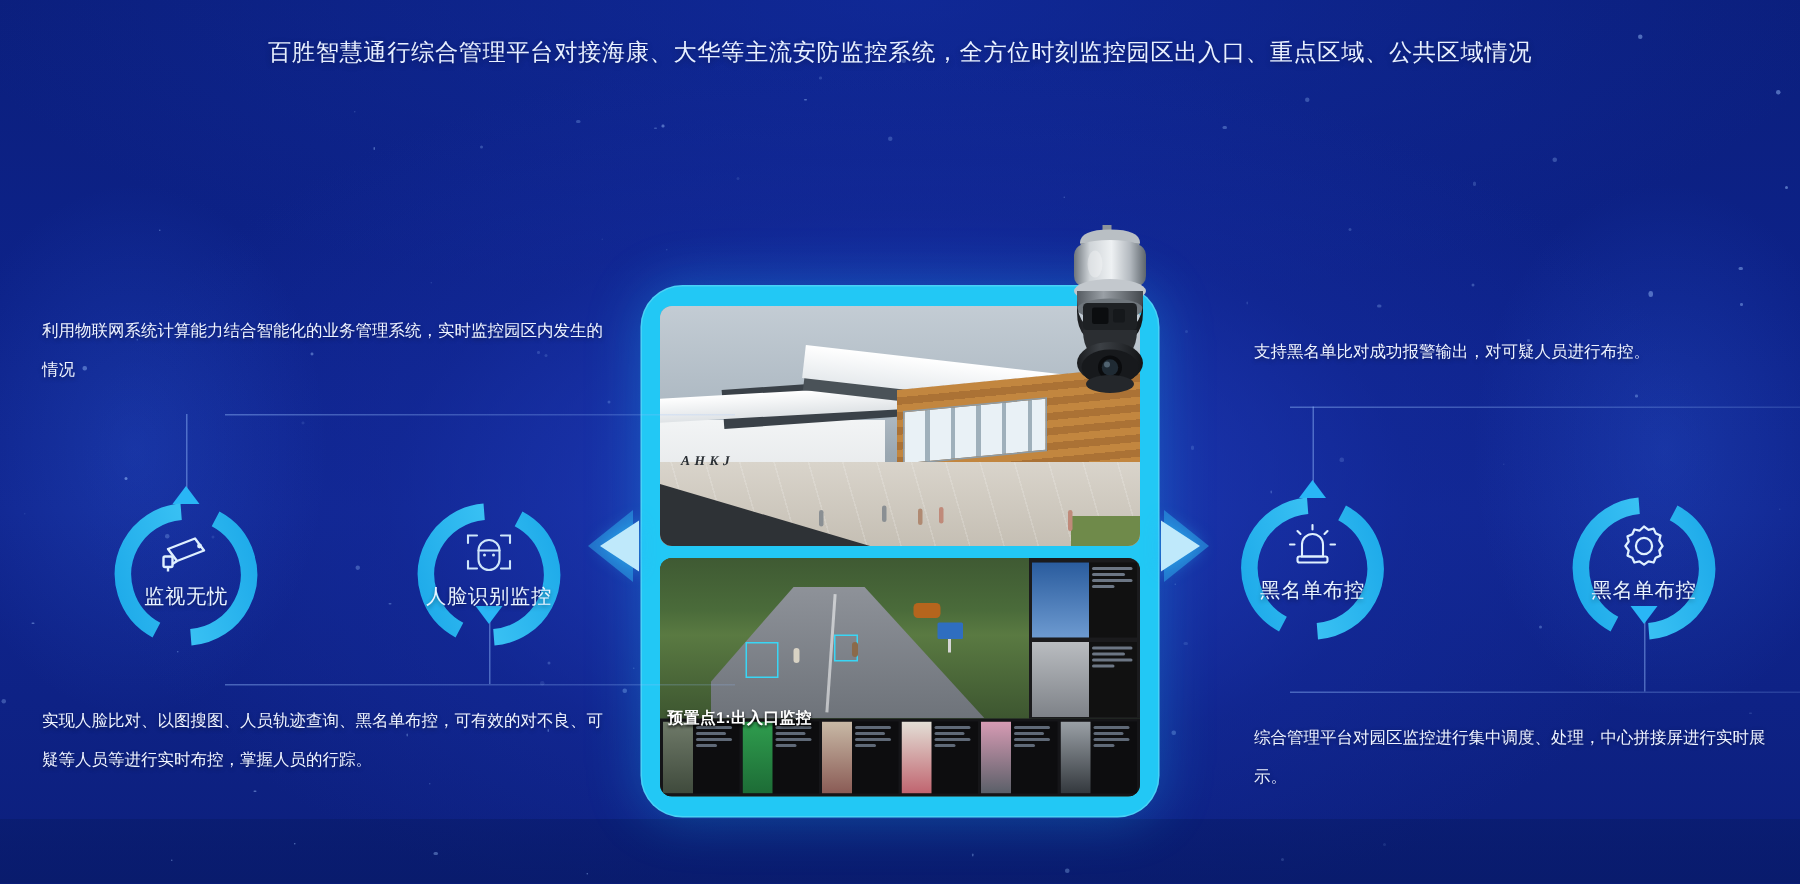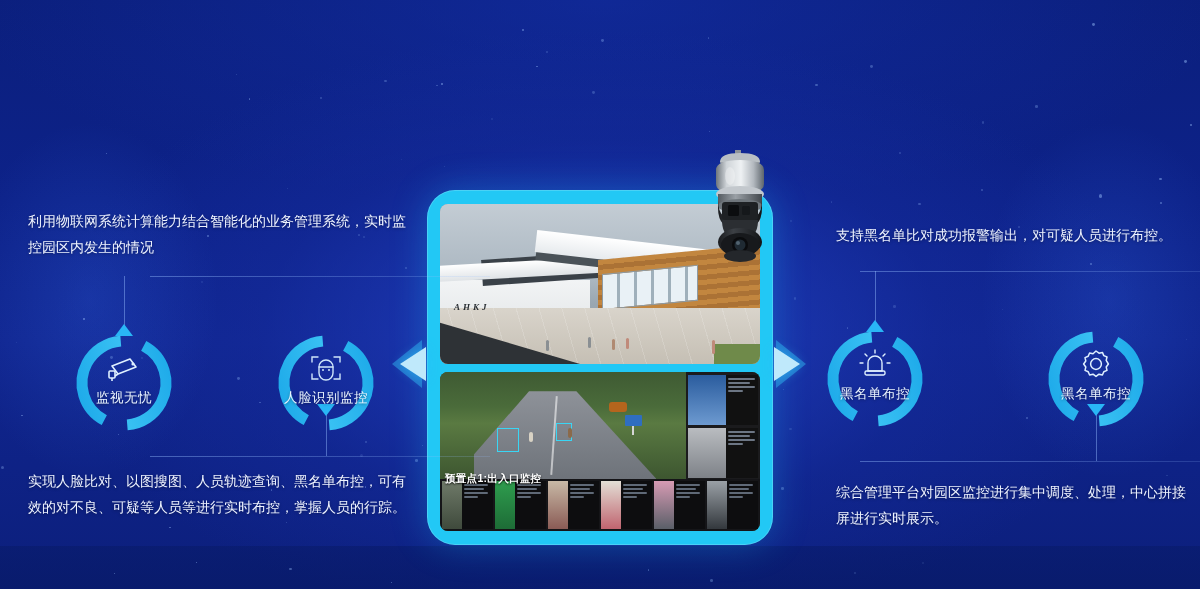--- a/index.html
+++ b/index.html
@@ -42,21 +42,21 @@
     text-shadow:0 0 18px rgba(90,160,255,0.55), 0 2px 6px rgba(0,0,0,0.35);
   }
   #page-subtitle {
     margin-top:25px;
     font-size:15.5px; letter-spacing:0.4px;
     color:#e8f0ff;
     text-shadow:0 1px 4px rgba(0,0,0,0.3);
   }
 
   
-  .side-text { position:absolute; z-index:6; font-size:14px; line-height:26px; color:#eef3ff; }
+  .side-text { position:absolute; z-index:6; font-size:11px; line-height:26px; color:#eef3ff; }
   .side-text p { text-shadow:0 1px 3px rgba(0,0,0,0.35); }
   #text-tl { left:28px;  top:208px; width:382px; }
   #text-bl { left:28px;  top:468px; width:382px; }
   #text-tr { left:836px; top:222px; width:352px; }
   #text-br { left:836px; top:479px; width:352px; }
 
   .divider { position:absolute; height:1px; background:linear-gradient(90deg, rgba(150,190,255,0.42), rgba(150,190,255,0.18)); z-index:5; }
   #div-l-top { left:150px; top:276px; width:340px; }
   #div-l-bot { left:150px; top:456px; width:340px; }
   #div-r-top { left:860px; top:271px; width:340px; }
@@ -333,20 +333,21 @@
       <div class="star" style="left: 90.751px; top: 225.767px; width: 1.4267px; height: 1.4267px; opacity: 0.43;"></div>
       <div class="star" style="left: 870.426px; top: 65.0437px; width: 2.93741px; height: 2.93741px; opacity: 0.3;"></div>
       <div class="star" style="left: 601.768px; top: 274.228px; width: 2.78352px; height: 2.78352px; opacity: 0.14;"></div>
       <div class="star" style="left: 789.228px; top: 427.833px; width: 2.33694px; height: 2.33694px; opacity: 0.15;"></div>
       <div class="star" style="left: 15.653px; top: 341.744px; width: 1.10985px; height: 1.10985px; opacity: 0.14;"></div>
       <div class="star" style="left: 921.747px; top: 561.874px; width: 2.27608px; height: 2.27608px; opacity: 0.12;"></div>
     </div>
 </div>
 
 <div id="header">
+  <div id="page-subtitle">百胜智慧通行综合管理平台对接海康、大华等主流安防监控系统，全方位时刻监控园区出入口、重点区域、公共区域情况</div>
 </div>
 
 <div class="side-text" id="text-tl">
   <p>利用物联网系统计算能力结合智能化的业务管理系统，实时监控园区内发生的情况</p>
 </div>
 <div class="side-text" id="text-bl">
   <p>实现人脸比对、以图搜图、人员轨迹查询、黑名单布控，可有效的对不良、可疑等人员等进行实时布控，掌握人员的行踪。</p>
 </div>
 <div class="side-text" id="text-tr">
   <p>支持黑名单比对成功报警输出，对可疑人员进行布控。</p>

